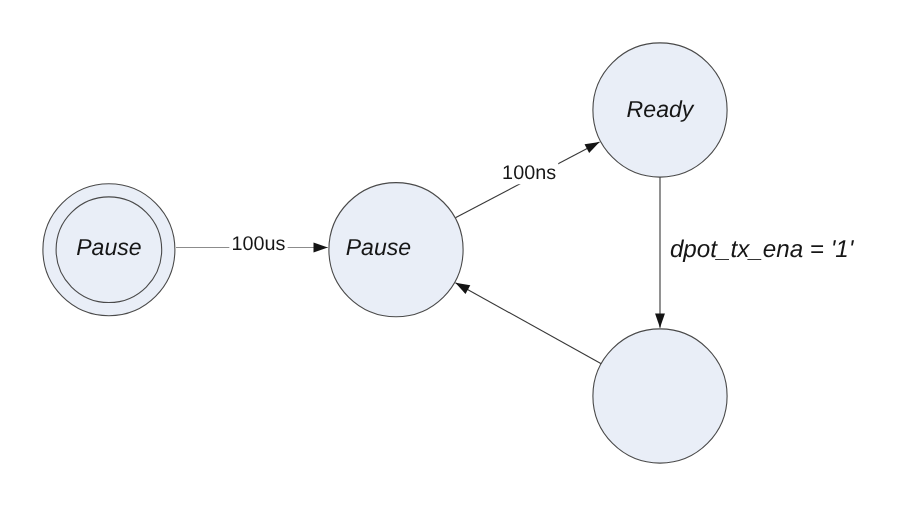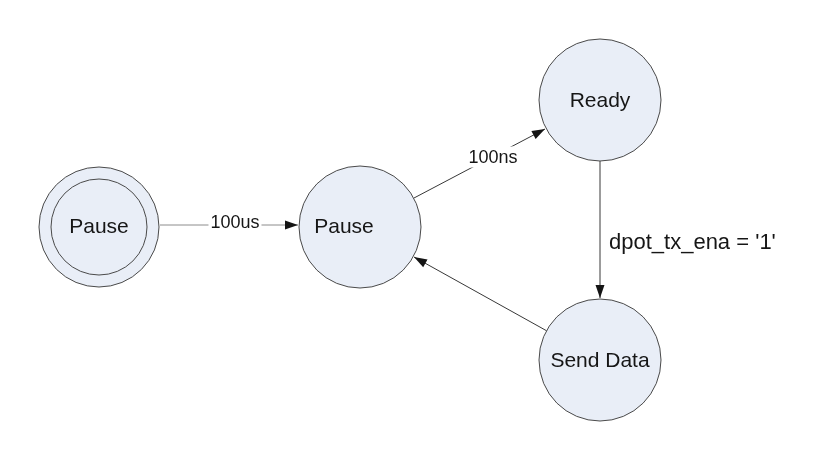--- a/index.html
+++ b/index.html
@@ -28,20 +28,21 @@
     stroke-width: 1;
   }
   .label {
     position: absolute;
     color: #161616;
     white-space: nowrap;
     transform: translate(-50%, -50%);
   }
   .state-label {
     font-size: 21px;
+    font-style: italic;
   }
   .edge-label {
     font-size: 18px;
     background: #ffffff;
     padding: 0 2px;
   }
   .edge-label--lg {
     font-size: 22px;
     background: transparent;
     transform: translate(0, -50%); 
@@ -67,19 +68,18 @@
     <circle cx="99" cy="227" r="60" stroke="#4a4a4a" fill="#e9eef7"></circle>
     <circle cx="99" cy="227" r="48" stroke="#4a4a4a" fill="#e9eef7"></circle>
     <circle cx="360" cy="227" r="61" stroke="#4a4a4a" fill="#e9eef7"></circle>
     <circle cx="600" cy="100" r="61" stroke="#4a4a4a" fill="#e9eef7"></circle>
     <circle cx="600" cy="360" r="61" stroke="#4a4a4a" fill="#e9eef7"></circle>
   </svg>
 
   <div class="label state-label" style="left:99px;  top:226px;">Pause</div>
   <div class="label state-label" style="left:344px; top:226px;">Pause</div>
   <div class="label state-label" style="left:600px; top:100px;">Ready</div>
-  <div class="label state-label" style="left:600px; top:360px;">Send Data</div>
 
   <div class="label edge-label" style="left:235px; top:222px;">100us</div>
-  <div class="label edge-label" style="left:481px; top:157px;margin-left:12px;">100ns</div>
-  <div class="label edge-label edge-label--lg" style="left:607px; top:242px;">dpot_tx_ena = '1'</div>
+  <div class="label edge-label" style="left:481px; top:157px;">100ns</div>
+  <div class="label edge-label edge-label--lg" style="left:607px; top:227px;font-style:italic;">dpot_tx_ena = '1'</div>
 
 </div>
 
 </body></html>

